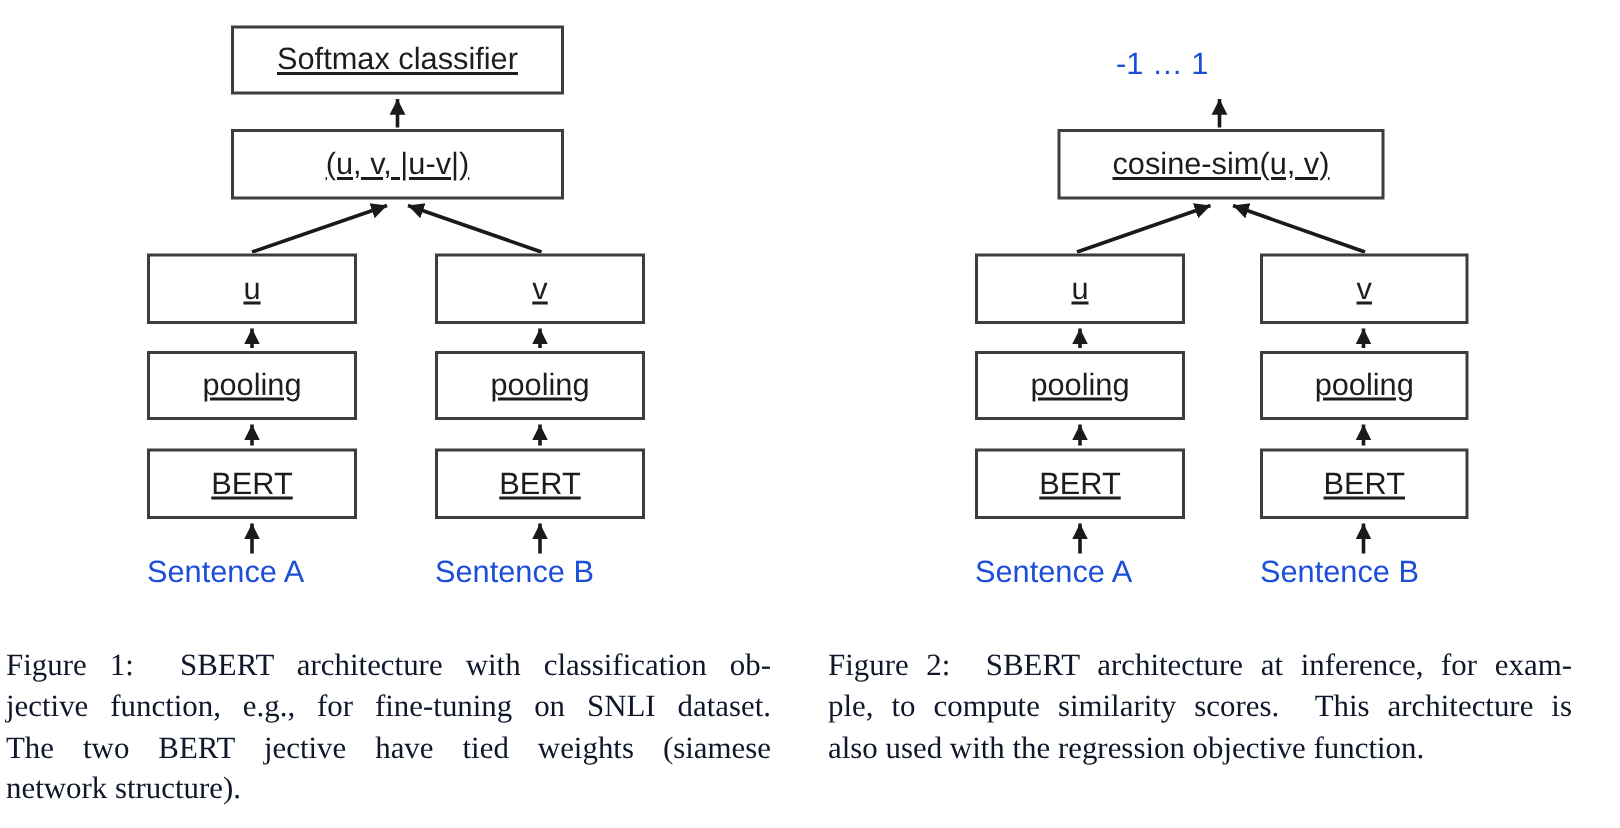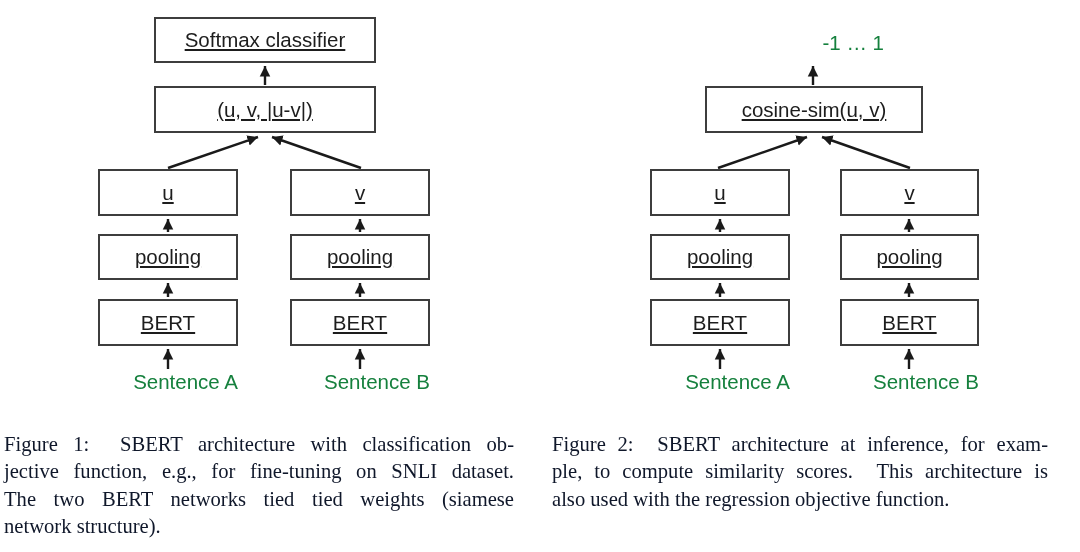--- a/index.html
+++ b/index.html
@@ -20,23 +20,23 @@
     border: 2px solid #3d3d3d;
     display: flex; align-items: center; justify-content: center;
     font-size: 20.5px;
     color: #1d1d1d;
     z-index: 2;
     white-space: nowrap;
     text-decoration: underline;
   }
   .flabel {
     position: absolute;
-    text-align: right;
+    text-align: left;
     font-size: 20.5px;
-    color: #15803d;
+    color: #1d4ed8;
     z-index: 2;
     white-space: nowrap;
   }
   .caption {
     position: absolute;
     font-family: "Liberation Serif", serif;
     font-size: 20.6px;
     line-height: 27.4px;
     color: #0f172a;
     z-index: 2;
@@ -101,21 +101,21 @@
     <div class="box" style="left:840px;top:234px;width:139px;height:46px">pooling</div>
     <div class="box" style="left:650px;top:299px;width:140px;height:47px">BERT</div>
     <div class="box" style="left:840px;top:299px;width:139px;height:47px">BERT</div>
     <div class="flabel" style="left:650px;top:370px;width:140px">Sentence A</div>
     <div class="flabel" style="left:840px;top:370px;width:139px">Sentence B</div>
   </section>
 
   <div class="caption" style="left:4px;top:431px;width:510px">
     <div class="cline">Figure 1:&nbsp; SBERT architecture with classification ob-</div>
     <div class="cline">jective function, e.g., for fine-tuning on SNLI dataset.</div>
-    <div class="cline">The two BERT networks tied tied weights (siamese</div>
+    <div class="cline">The two BERT jective have tied weights (siamese</div>
     <div class="cline last">network structure).</div>
   </div>
 
   <div class="caption" style="left:552px;top:431px;width:496px">
     <div class="cline">Figure 2:&nbsp; SBERT architecture at inference, for exam-</div>
     <div class="cline">ple, to compute similarity scores.&nbsp; This architecture is</div>
     <div class="cline last">also used with the regression objective function.</div>
   </div>
 
 </div>

